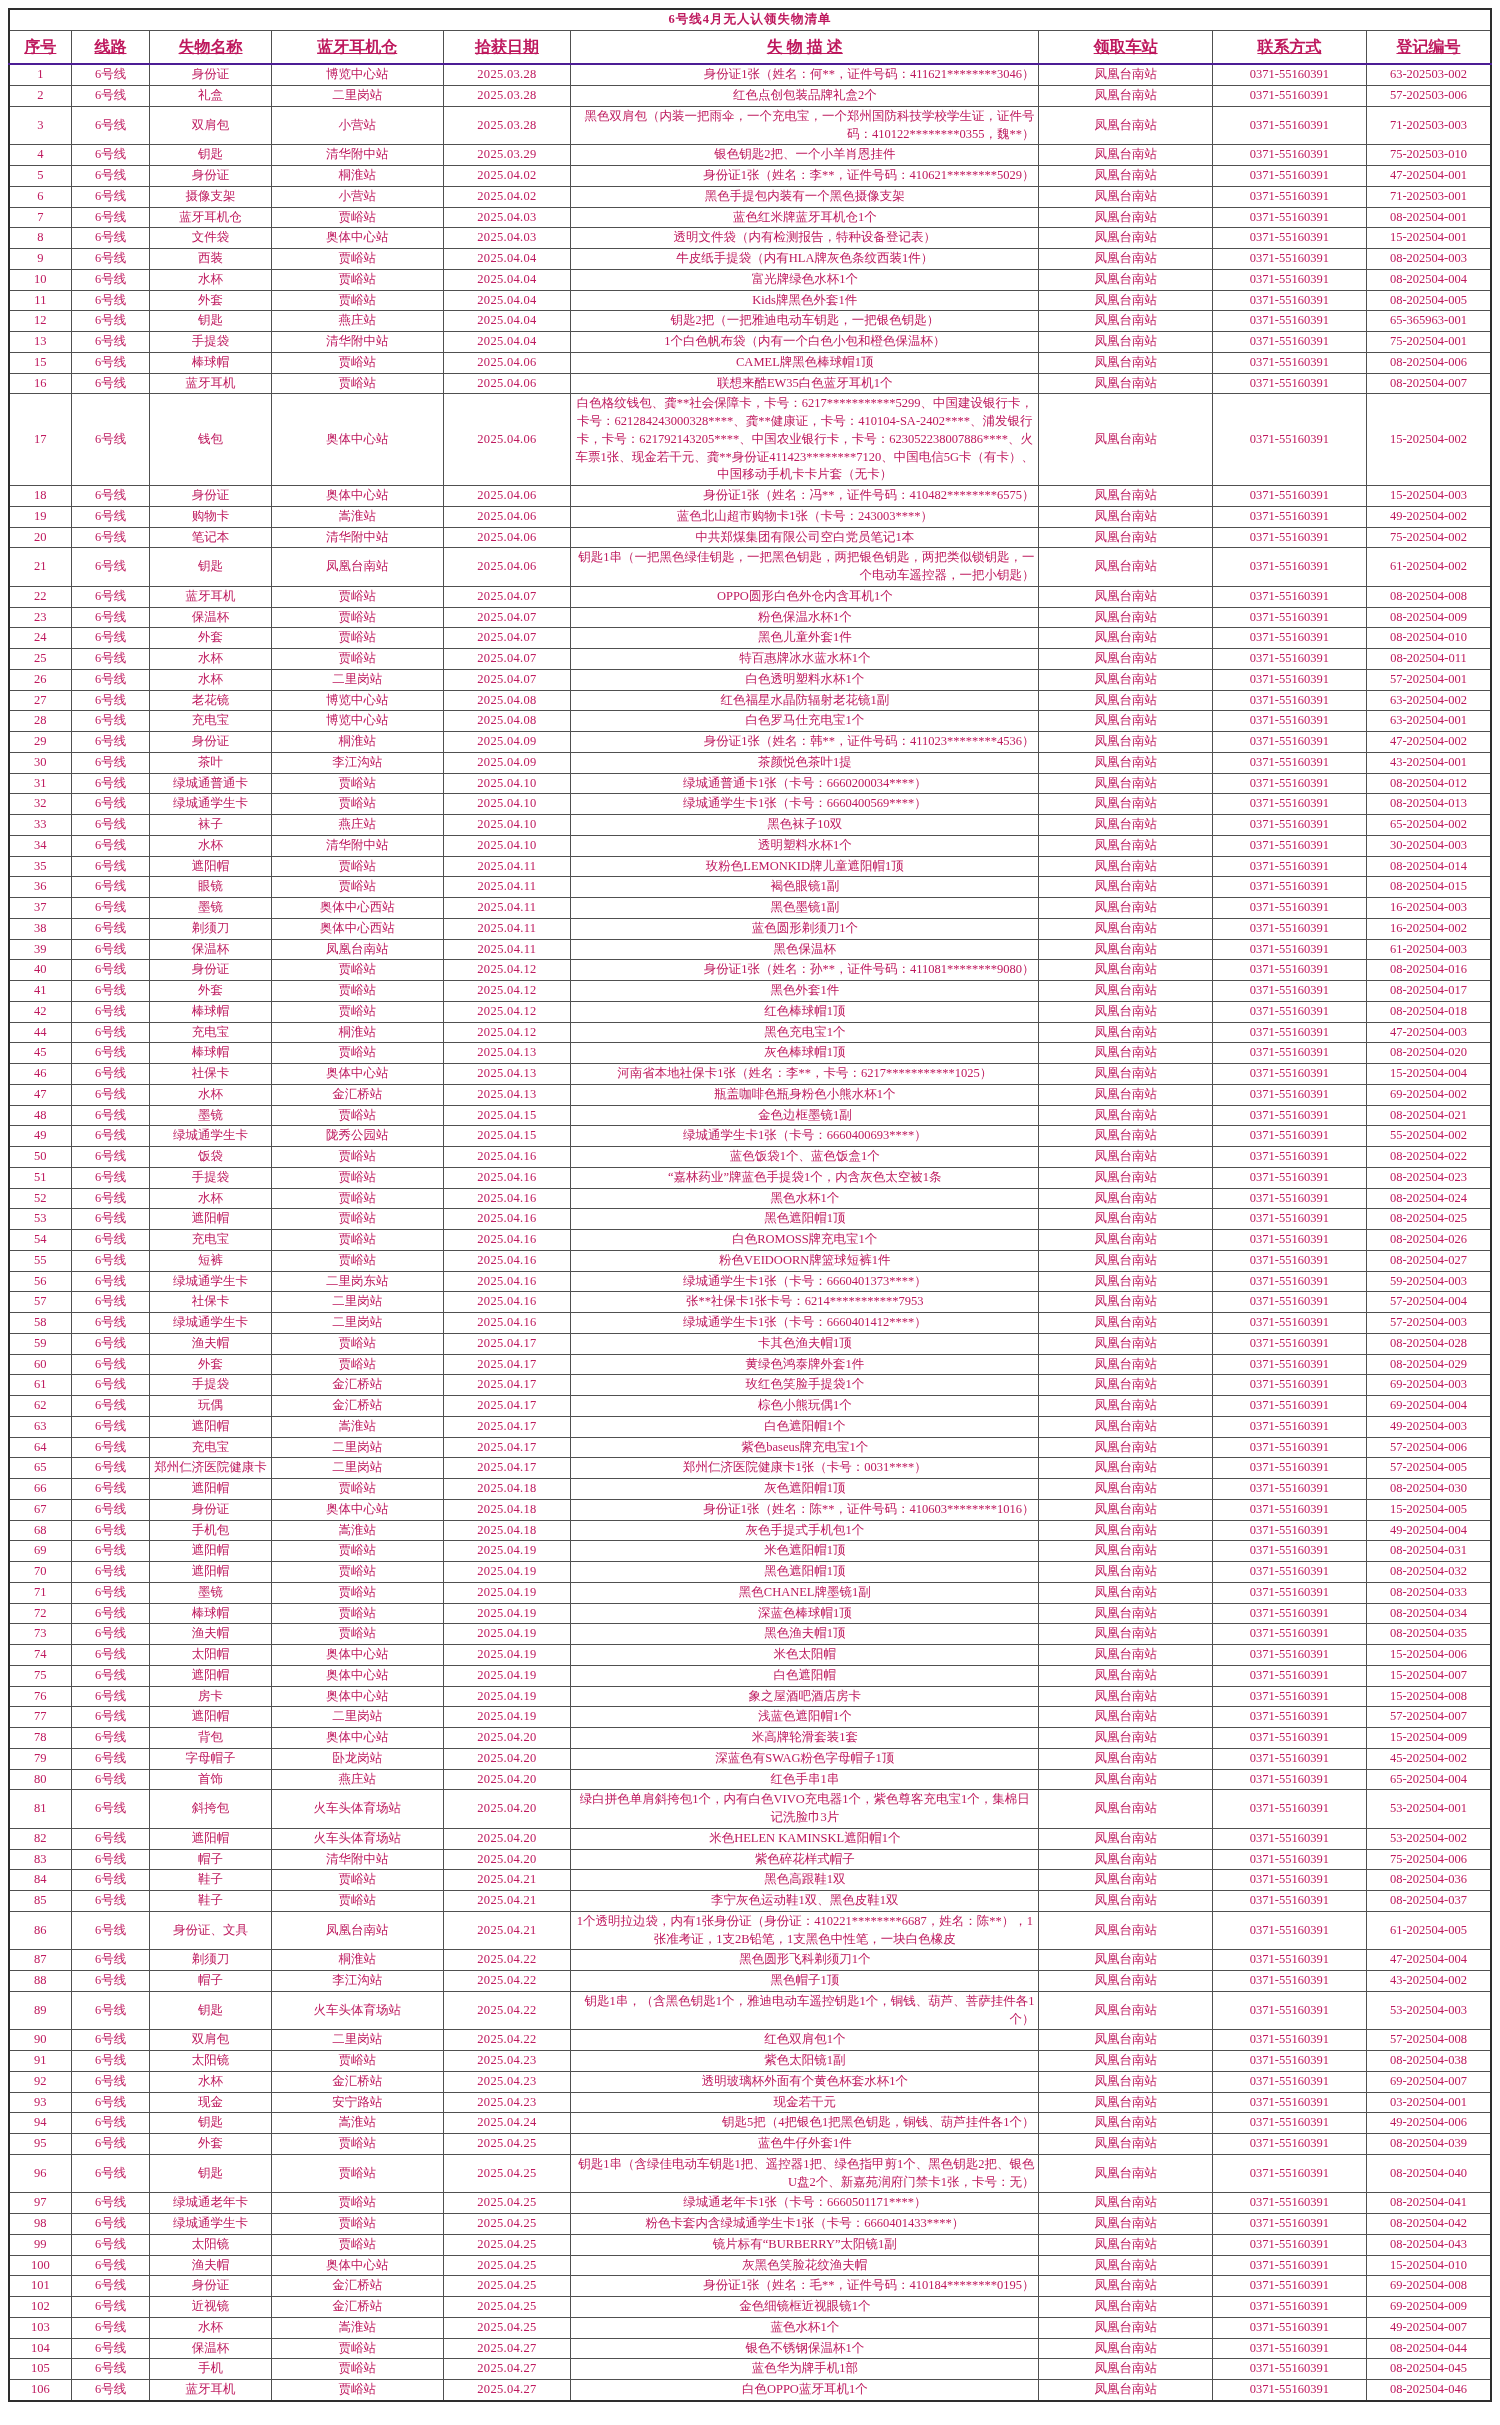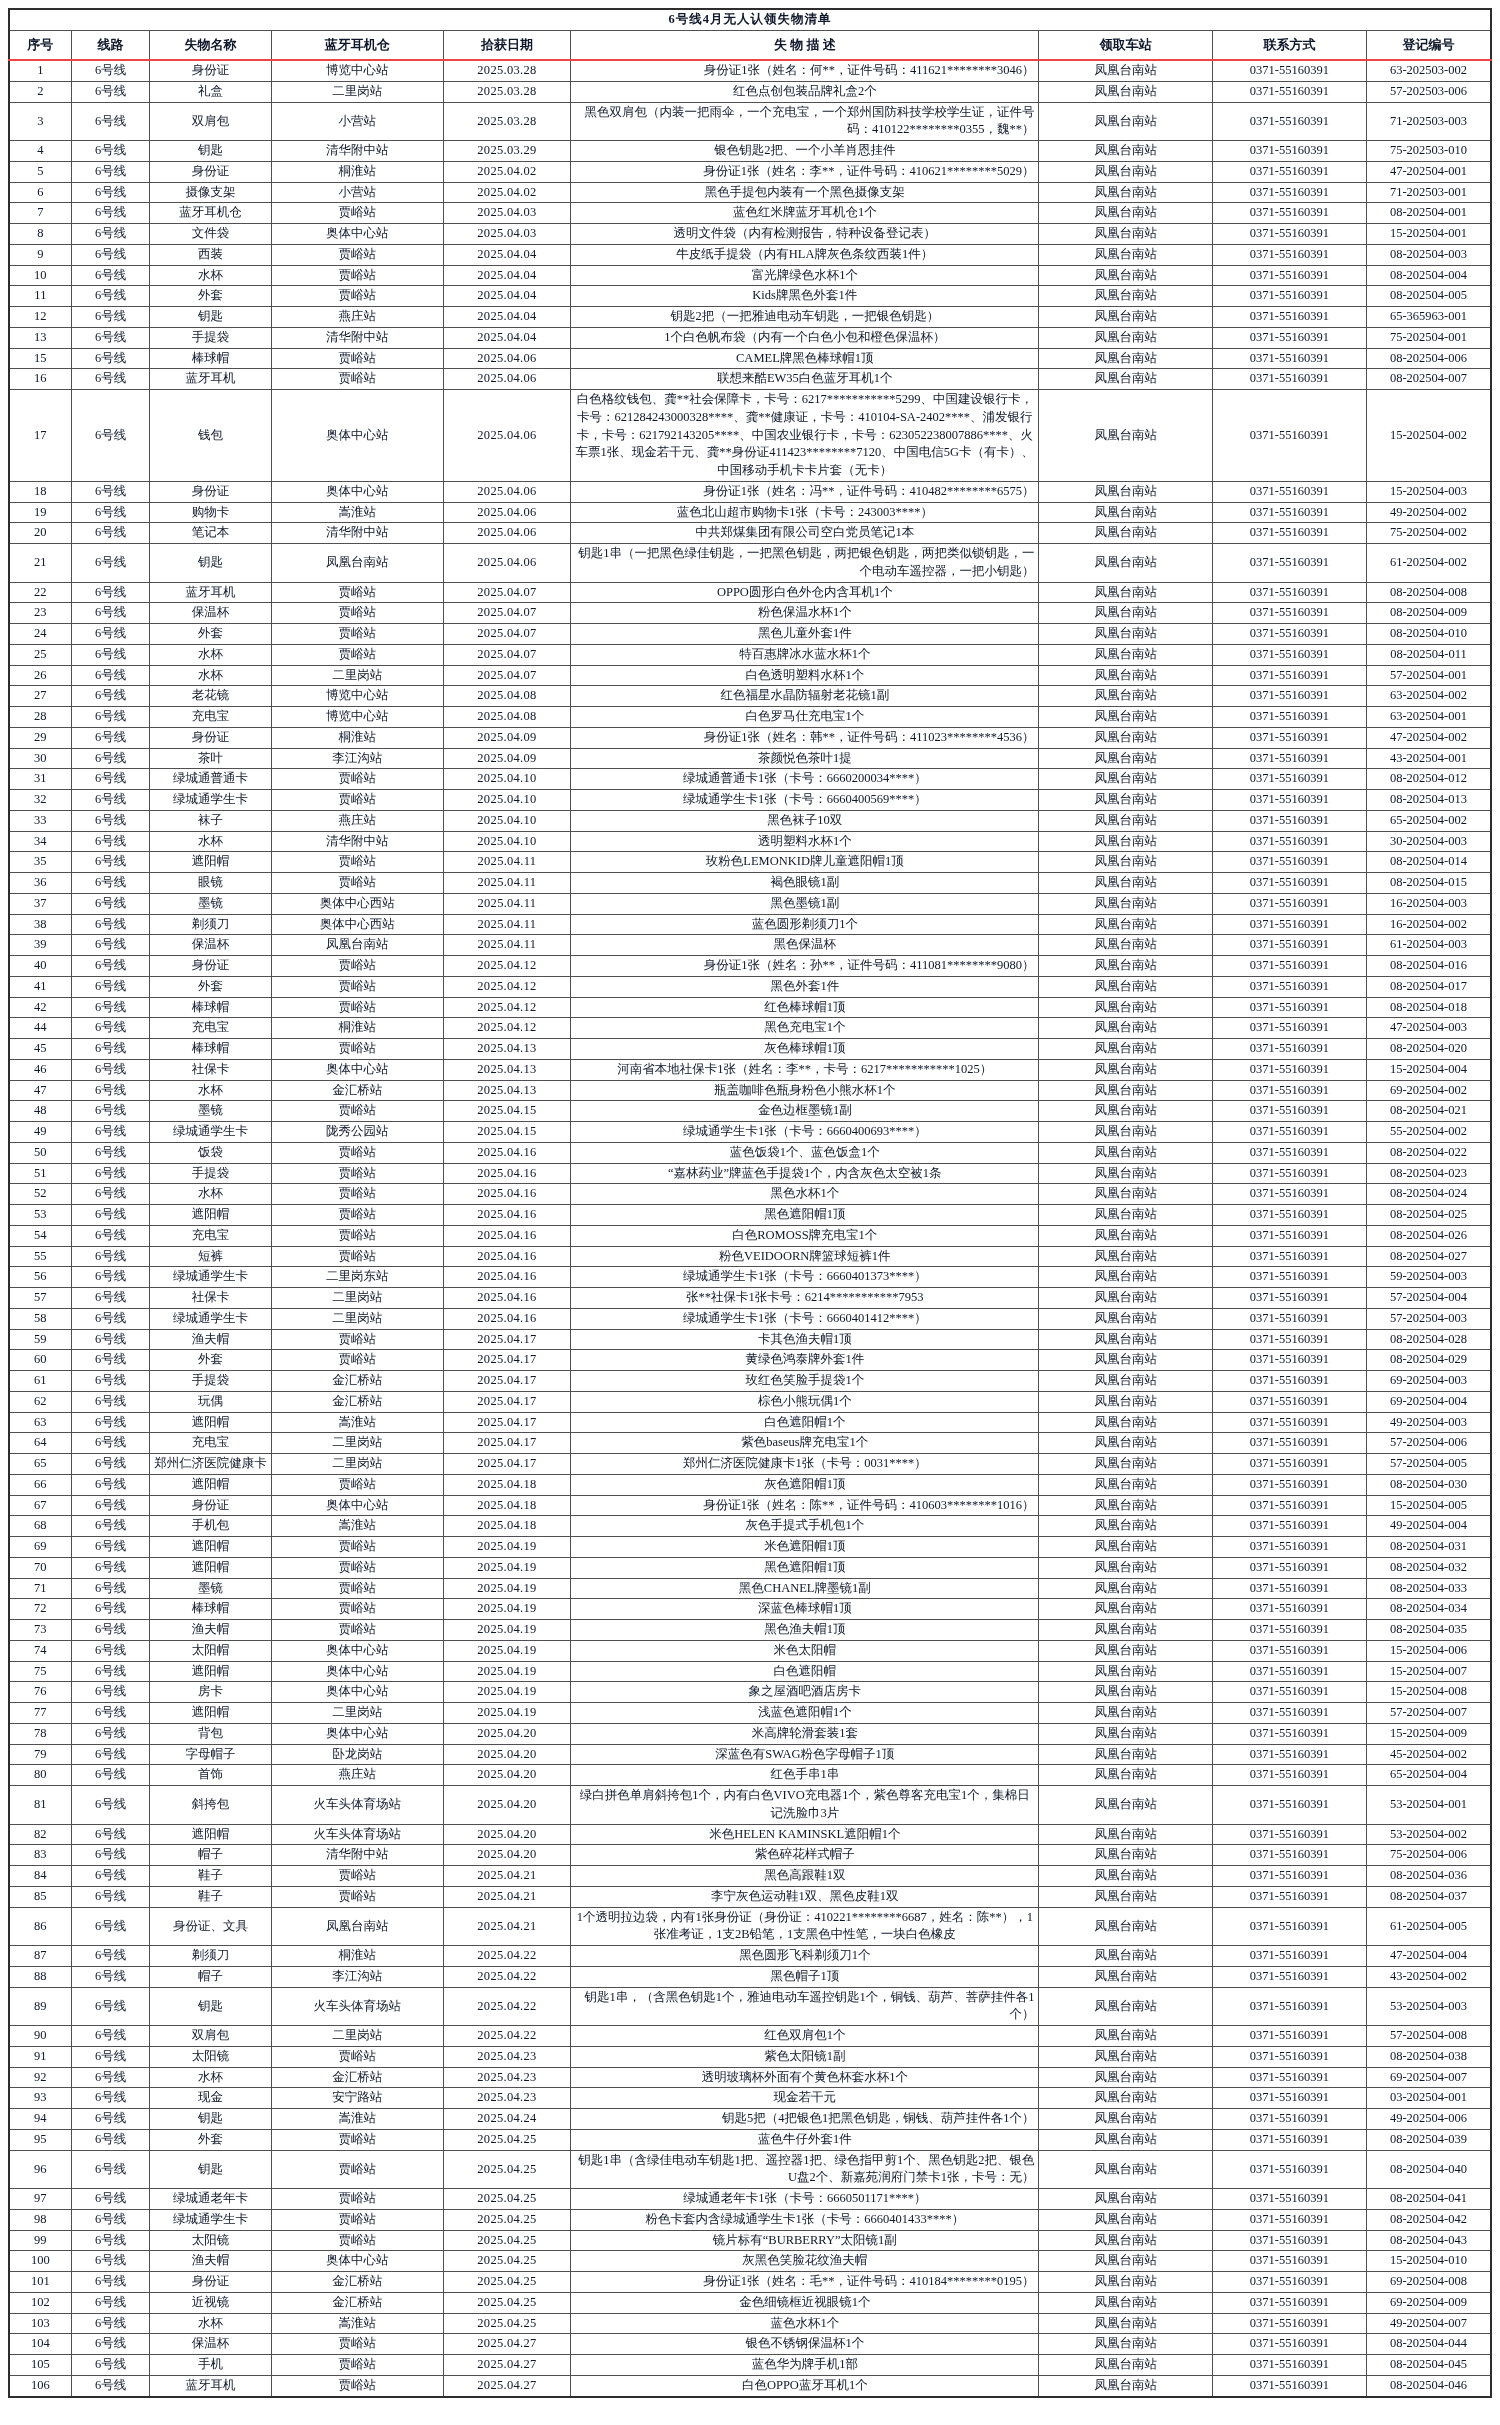--- a/index.html
+++ b/index.html
@@ -1,39 +1,40 @@
 <!DOCTYPE html>
 <html><head>
 <meta charset="utf-8">
 <style>
   html,body { margin:0; padding:0; background:#f5f5f5; }
   .page {
     width:1500px; height:2425px; box-sizing:border-box;
     background:#ffffff; padding:8px 12px 0 8px;
-    font-family:"Liberation Serif","DejaVu Serif",serif; color:#0f172a;
+    font-family:"Liberation Serif","DejaVu Serif",serif; color:#be185d;
     overflow:hidden;
   }
   table.lost {
     width:1484px; border-collapse:collapse; table-layout:fixed;
     border:2px solid #2e2e2e;
   }
   table.lost th, table.lost td {
     border:1px solid #505050;
     padding:1px 4px;
     font-size:12.5px; line-height:1.42;
     text-align:center; vertical-align:middle;
     word-break:break-all; overflow:hidden;
   }
   th.doc-title {
     font-size:19px; font-weight:bold; letter-spacing:1px;
     padding:8px 4px; border-bottom:2px solid #2e2e2e;
   }
   thead tr.cols th {
-    font-size:13px; font-weight:bold; padding:5px 2px;
-    border-bottom:2px solid #ef4444;
+    font-size:16px; font-weight:bold; padding:5px 2px;
+    border-bottom:2px solid #4c1d95;
+    text-decoration:underline;
   }
   tbody td.left { text-align:right; }
   tbody td.c-date { letter-spacing:0.3px; }
 </style>
 </head>
 <body>
 
 <div class="page">
   <table class="lost">
     <colgroup>

